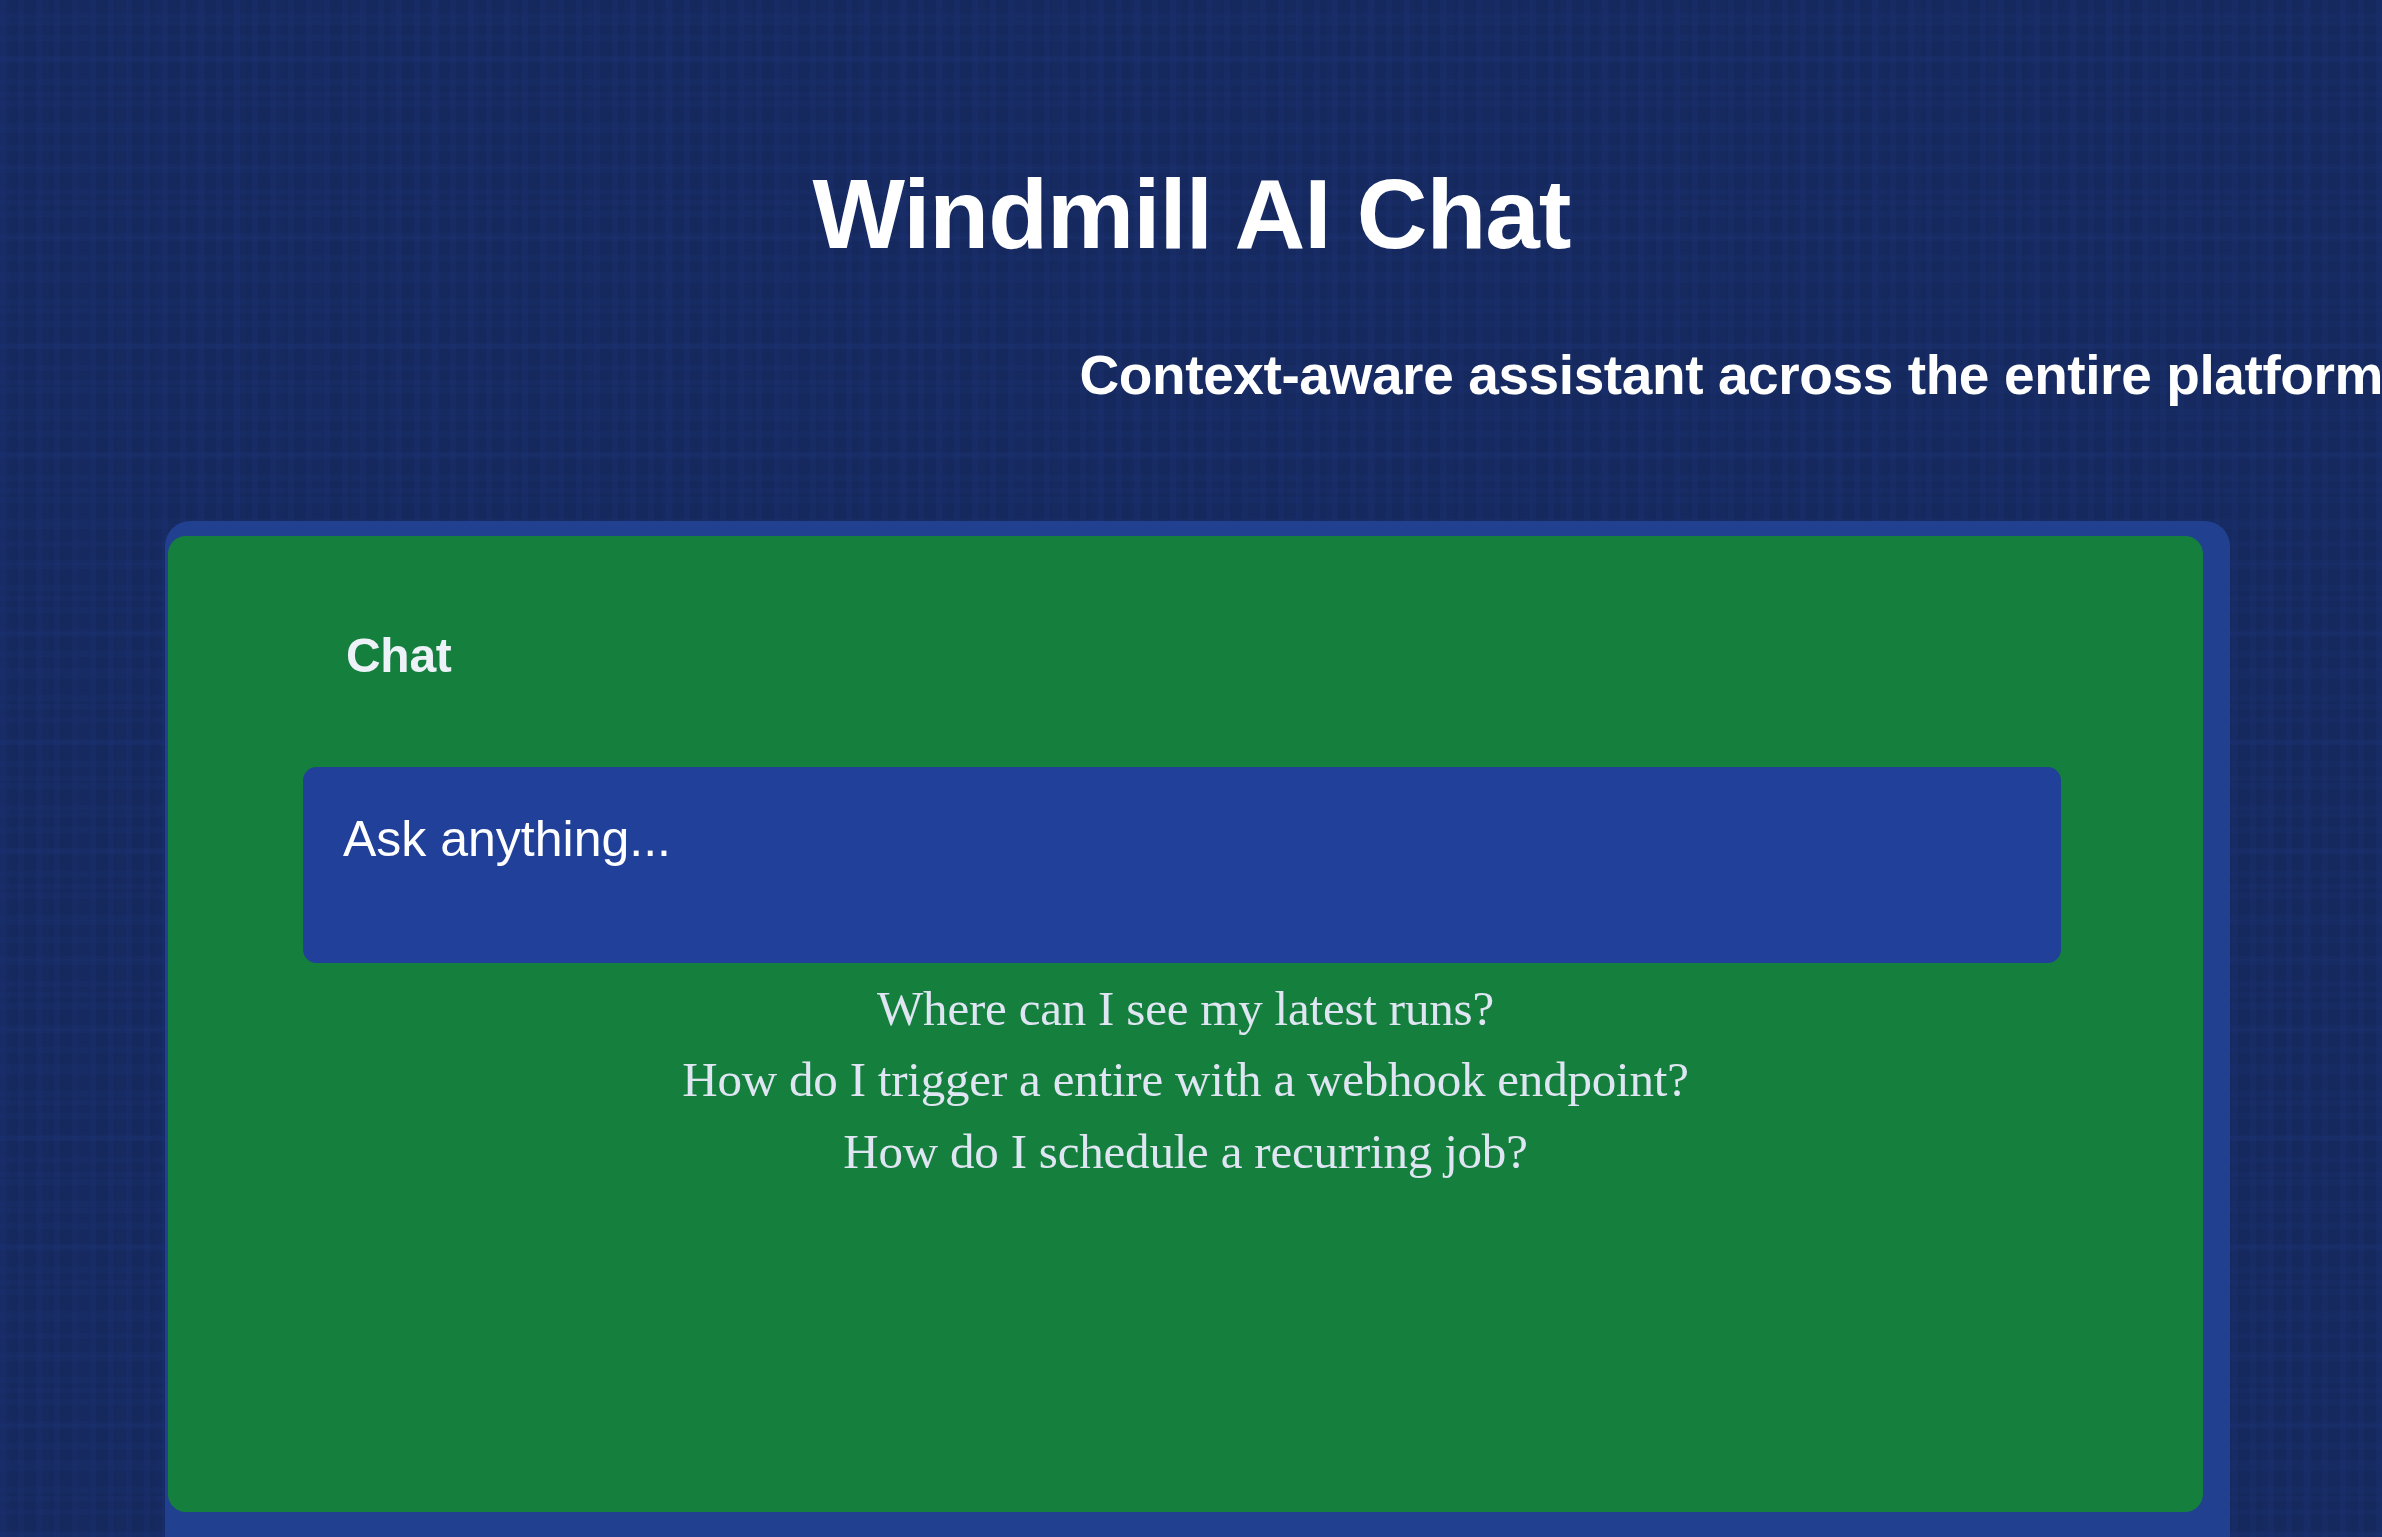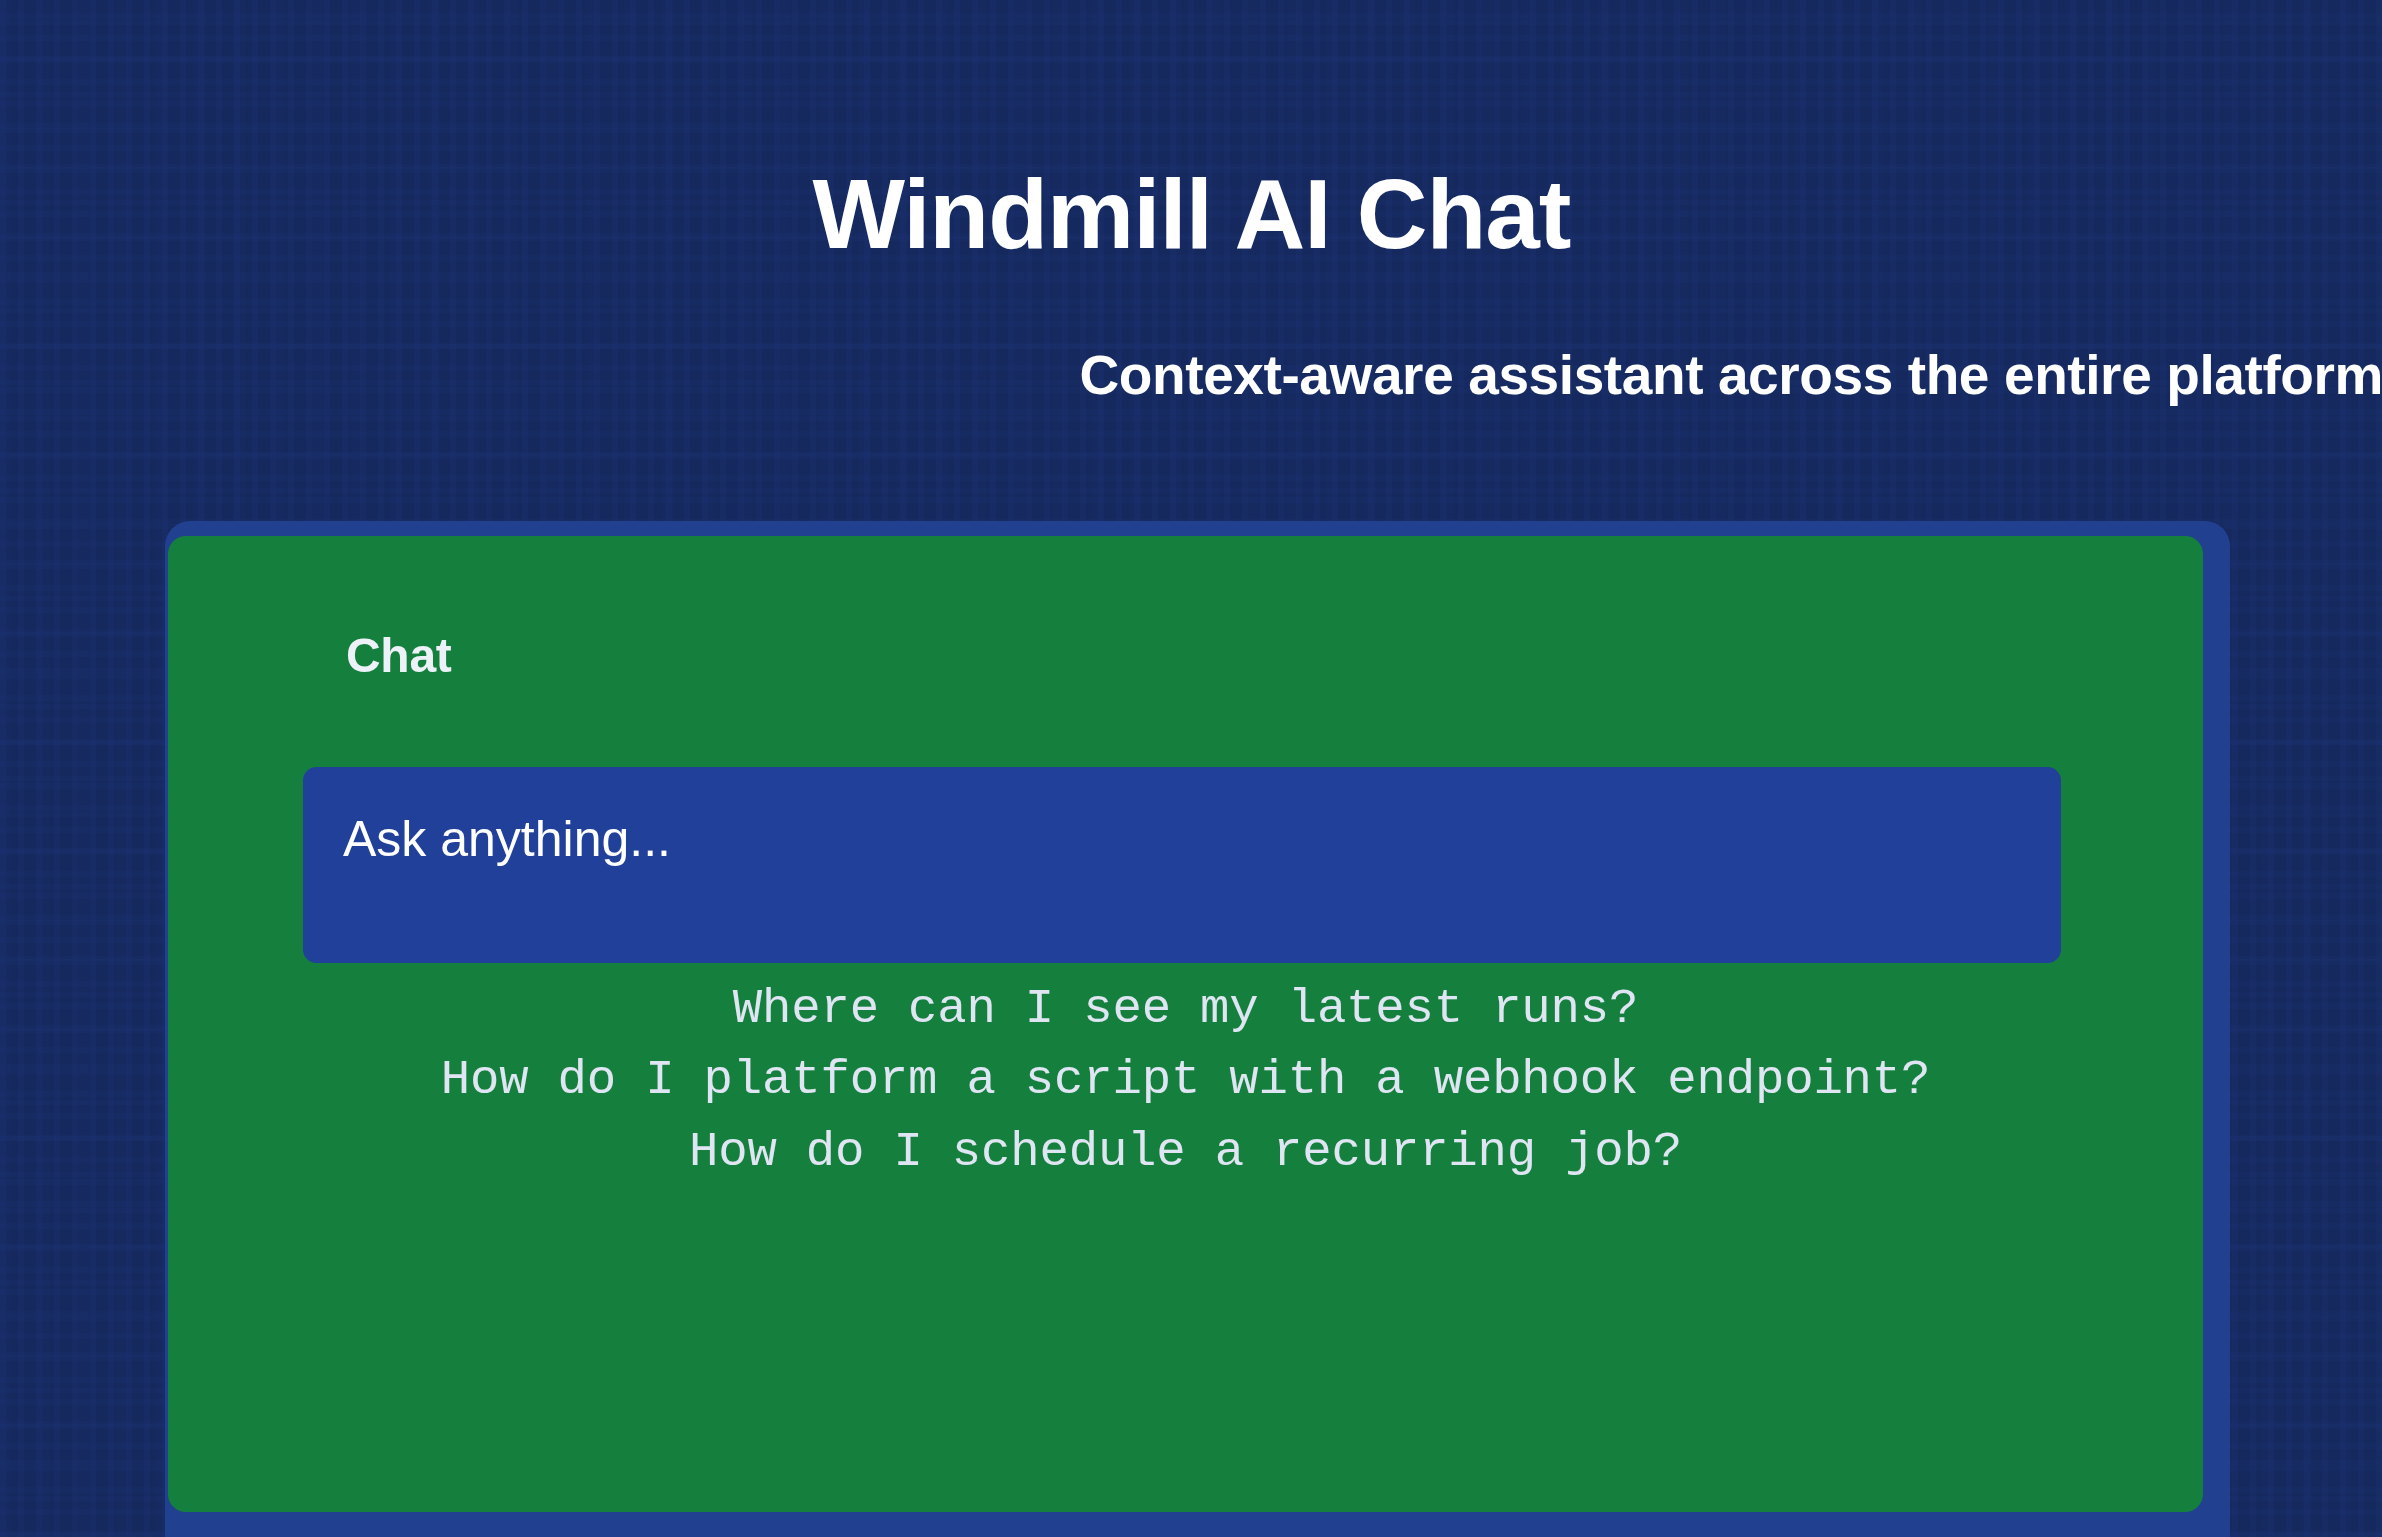--- a/index.html
+++ b/index.html
@@ -144,21 +144,21 @@
     font-size: 49px;
     line-height: 58px;
     color: #dfe5f2;
     text-align: center;
     letter-spacing: -0.2px;
     white-space: nowrap;
     padding: 6.7px 0;
     cursor: pointer;
     background: none;
     border: none;
-    font-family: Liberation Mono, monospace;
+    font-family: Liberation Serif, serif;
   }
 </style>
 </head>
 <body>
 
 <div id="noise-layer"></div>
 
 <div id="page">
 
   <h1 class="hero-title">Windmill AI Chat</h1>
@@ -167,21 +167,21 @@
 
   <div class="chat-card-outer">
     <div class="chat-card-inner">
 
       <div class="chat-card-title">Chat</div>
 
       <textarea class="chat-input" placeholder="Ask anything..." style=""></textarea>
 
       <div class="suggestions">
         <div class="suggestion-item">Where can I see my latest runs?</div>
-        <div class="suggestion-item">How do I platform a script with a webhook endpoint?</div>
+        <div class="suggestion-item">How do I trigger a entire with a webhook endpoint?</div>
         <div class="suggestion-item">How do I schedule a recurring job?</div>
       </div>
 
     </div>
   </div>
 
 </div>
 
 
 </body></html>

